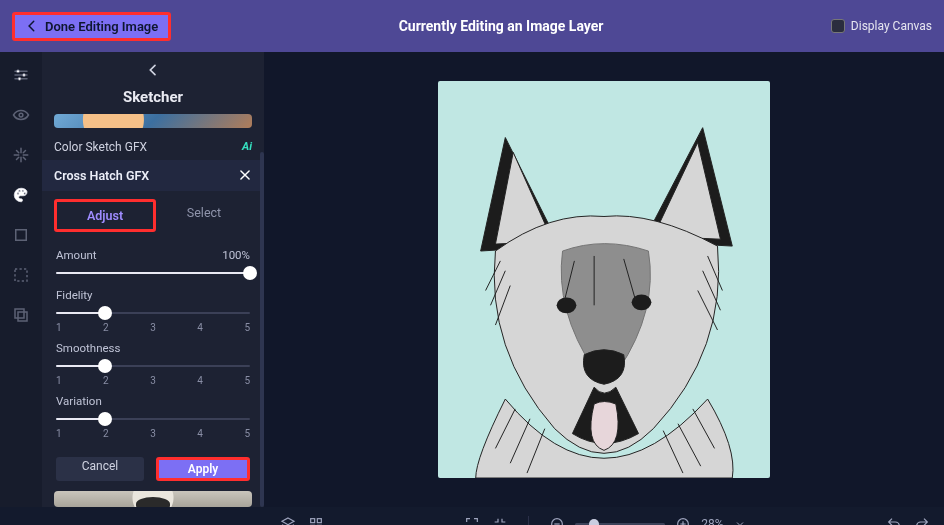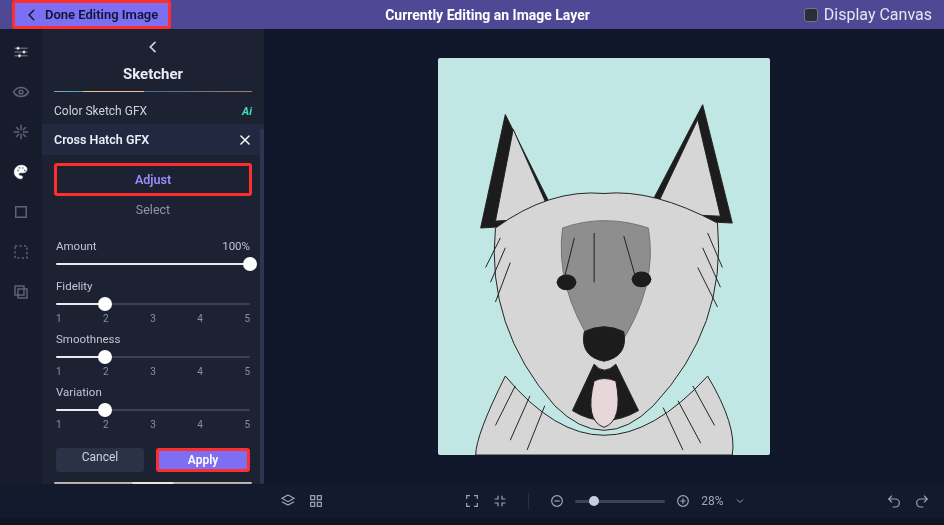--- a/index.html
+++ b/index.html
@@ -1,43 +1,43 @@
 <!DOCTYPE html>
 <html><head>
 <meta charset="utf-8">
 <style>
   * { box-sizing: border-box; margin: 0; padding: 0; }
   html, body { width: 944px; height: 525px; font-family: -apple-system, BlinkMacSystemFont, "Segoe UI", Roboto, sans-serif; background:#101522; color:#fff; overflow:hidden; }
   
-  .topbar { height:29px; background:#4e4895; display:flex; align-items:center; padding:0 12px; font-size:13px; }
+  .topbar { height:52px; background:#4e4895; display:flex; align-items:center; padding:0 12px; font-size:13px; }
   .done-btn { display:flex; align-items:center; gap:6px; background:#7c6ff4; color:#0e1630; font-weight:600; padding:4px 10px; border-radius:3px; cursor:pointer; border:3px solid #ff2e2e; }
   .done-btn svg { width:14px; height:14px; }
   .top-title { flex:1; text-align:center; font-weight:700; color:#fff; font-size:14px; }
-  .display-canvas { display:flex; align-items:center; gap:6px; font-size:16px; color:#e6e6f0; cursor:pointer; }
+  .display-canvas { display:flex; align-items:center; gap:6px; font-size:12px; color:#e6e6f0; cursor:pointer; }
   .checkbox { width:14px; height:14px; border:1px solid #777; border-radius:3px; background:#2a2d3e; }
   
   .main { display:flex; height:calc(525px - 36px - 34px); }
   .toolstrip { width:42px; background:#171c2c; display:flex; flex-direction:column; align-items:center; padding-top:14px; gap:22px; }
   .ticon { width:18px; height:18px; fill:#5d6275; stroke:#5d6275; cursor:pointer; }
   .ticon.active { fill:#e9e9f3; stroke:#e9e9f3; }
   
   .panel { width:222px; background:#1d2233; display:flex; flex-direction:column; position:relative; }
   .phead { display:flex; align-items:center; gap:10px; padding:10px 12px 8px;flex-direction:column; }
   .phead svg { width:16px; height:16px; stroke:#cfd2e0; cursor:pointer; }
   .phead .title { font-weight:700; font-size:15px; color:#e9eaf2; }
   .thumb1 { height:36px; margin:0 12px 6px; border-radius:4px; background:
       radial-gradient(circle at 30% 40%, #f5c088 0 30px, transparent 31px),
       linear-gradient(135deg,#70a9d6,#3c6fa0,#b07d5a);
       background-color:#4d6fa0; }
   .row { display:flex; align-items:center; justify-content:space-between; padding:6px 12px; font-size:12px; color:#cfd2e0; }
   .ai { color:#35e0c0; font-style:italic; font-size:11px; font-weight:700; }
   .rowh { background:#222840; padding:8px 12px; font-size:12.5px; font-weight:600; color:#eceef8; }
   .rowh svg { width:14px; height:14px; stroke:#fff; cursor:pointer; }
   
-  .tabs { display:flex; padding:8px 12px 4px; gap:0; font-size:12.5px;flex-direction:column; }
+  .tabs { display:flex; padding:8px 12px 4px; gap:0; font-size:12.5px; }
   .tab { flex:1; text-align:center; padding:6px 0; color:#8f94ab; cursor:pointer; }
   .tab.active { color:#9f8cff; font-weight:600; border:3px solid #ff2e2e; border-radius:3px; }
   
   .controls { padding:4px 14px 8px; }
   .ctrl { margin:8px 0 2px; }
   .ctrl-top { display:flex; justify-content:space-between; font-size:11.5px; color:#bfc3d6; margin-bottom:4px;text-align:center;}
   .track { position:relative; height:14px; }
   .track .line { position:absolute; left:0; right:0; top:6px; height:2px; background:#3b4057; border-radius:2px;}
   .track .fill { position:absolute; left:0; top:6px; height:2px; background:#e9e9f3; border-radius:2px;}
   .track .thumb { position:absolute; top:0; width:14px; height:14px; border-radius:50%; background:#fff; transform:translateX(-7px); }

